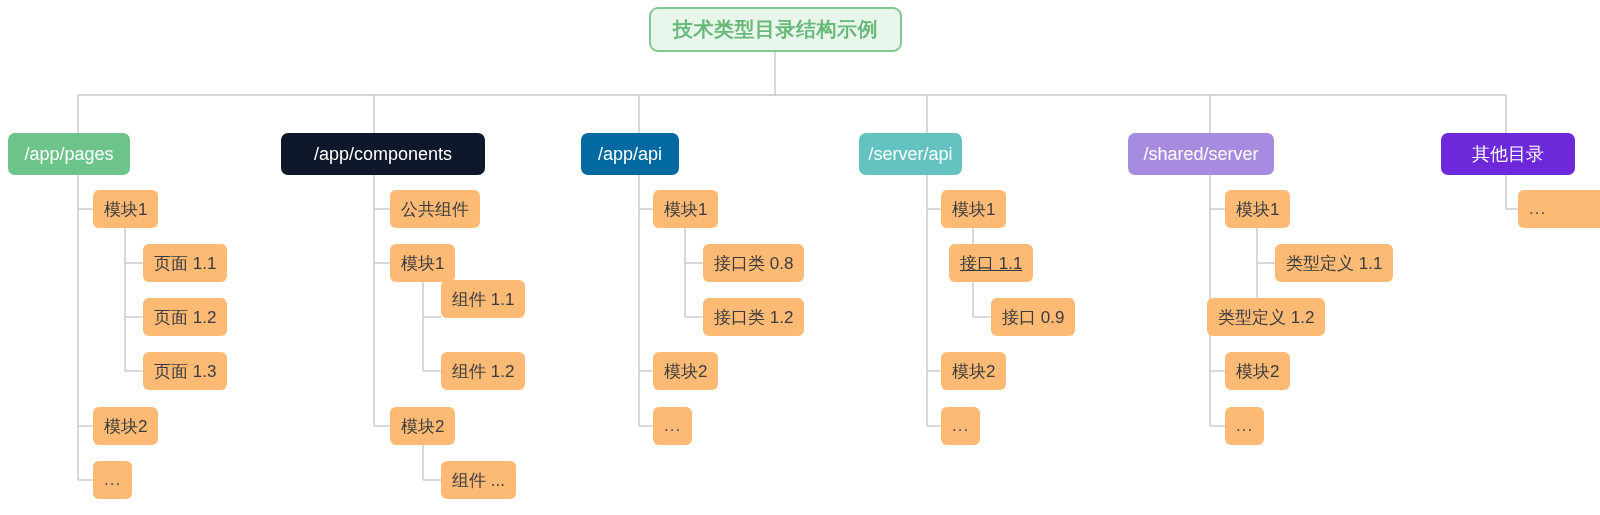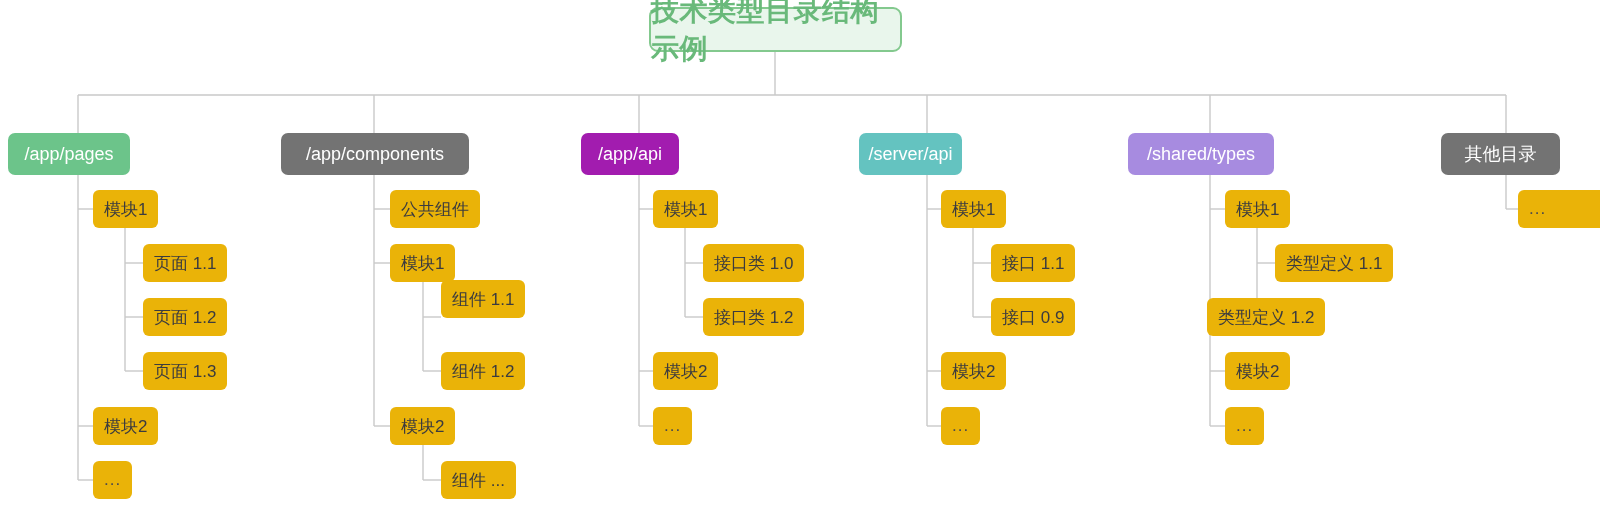--- a/index.html
+++ b/index.html
@@ -28,21 +28,21 @@
     position: absolute;
     left: 649px; top: 7px;
     width: 253px; height: 45px;
     border: 2px solid #83c98e;
     border-radius: 9px;
     background: #e9f6ec;
     display: flex;
     align-items: center;
     justify-content: center;
     color: #69b97a;
-    font-size: 28px;
+    font-size: 20px;
     font-weight: bold;
     letter-spacing: 0.5px;
   }
   
   .cat-box {
     position: absolute;
     height: 42px;
     border-radius: 7px;
     display: flex;
     align-items: center;
@@ -50,21 +50,21 @@
     color: #ffffff;
     font-size: 18px;
     padding: 0 0;
     white-space: nowrap;
   }
   
   .chip {
     position: absolute;
     height: 38px;
     border-radius: 6px;
-    background: #eab308;
+    background: #fdba74;
     color: #3b3b3f;
     font-size: 17px;
     display: flex;
     align-items: center;
     padding: 0 11px;
     white-space: nowrap;
   }
   .chip.dots { color: #4a4a4e; letter-spacing: 1px; }
 </style>
 </head>
@@ -142,95 +142,95 @@
       </div>
       <div class="chip" style="left: 143px; top: 352px; min-width: 80px; text-align: right;">
         <span>页面 1.3</span>
       </div>
       <div class="chip" style="left: 93px; top: 407px; min-width: 54px;">
         <span>模块2</span>
       </div>
       <div class="chip dots" style="left: 93px; top: 461px; min-width: 34px;">
         <span>...</span>
       </div>
-      <div class="cat-box" style="left: 281px; top: 133px; width: 188px; background: #737373;">
+      <div class="cat-box" style="left: 281px; top: 133px; width: 204px; background: #0f172a;">
         <span>/app/components</span>
       </div>
       <div class="chip" style="left: 390px; top: 190px; min-width: 86px;">
         <span>公共组件</span>
       </div>
       <div class="chip" style="left: 390px; top: 244px; min-width: 59px;">
         <span>模块1</span>
       </div>
       <div class="chip" style="left: 441px; top: 280px; min-width: 81px;">
         <span>组件 1.1</span>
       </div>
       <div class="chip" style="left: 441px; top: 352px; min-width: 81px;">
         <span>组件 1.2</span>
       </div>
       <div class="chip" style="left: 390px; top: 407px; min-width: 59px;">
         <span>模块2</span>
       </div>
       <div class="chip" style="left: 441px; top: 461px; min-width: 68px;">
         <span>组件 ...</span>
       </div>
-      <div class="cat-box" style="left: 581px; top: 133px; width: 98px; background: #a21caf;">
+      <div class="cat-box" style="left: 581px; top: 133px; width: 98px; background: #0369a1;">
         <span>/app/api</span>
       </div>
       <div class="chip" style="left: 653px; top: 190px; min-width: 56px;">
         <span>模块1</span>
       </div>
       <div class="chip" style="left: 703px; top: 244px; min-width: 96px;">
-        <span>接口类 1.0</span>
+        <span>接口类 0.8</span>
       </div>
       <div class="chip" style="left: 703px; top: 298px; min-width: 96px;">
         <span>接口类 1.2</span>
       </div>
       <div class="chip" style="left: 653px; top: 352px; min-width: 56px;">
         <span>模块2</span>
       </div>
       <div class="chip dots" style="left: 653px; top: 407px; min-width: 36px;">
         <span>...</span>
       </div>
       <div class="cat-box" style="left: 859px; top: 133px; width: 103px; background: rgb(100, 195, 192);">
         <span>/server/api</span>
       </div>
       <div class="chip" style="left: 941px; top: 190px; min-width: 54px;">
         <span>模块1</span>
       </div>
-      <div class="chip" style="left: 991px; top: 244px; min-width: 80px;">
+      <div class="chip" style="left: 949px; top: 244px; min-width: 80px; text-decoration: underline;">
         <span>接口 1.1</span>
       </div>
       <div class="chip" style="left: 991px; top: 298px; min-width: 80px;">
         <span>接口 0.9</span>
       </div>
       <div class="chip" style="left: 941px; top: 352px; min-width: 54px;">
         <span>模块2</span>
       </div>
       <div class="chip dots" style="left: 941px; top: 407px; min-width: 36px;">
         <span>...</span>
       </div>
       <div class="cat-box" style="left: 1128px; top: 133px; width: 146px; background: rgb(167, 139, 224);">
-        <span>/shared/types</span>
+        <span>/shared/server</span>
       </div>
       <div class="chip" style="left: 1225px; top: 190px; min-width: 54px;">
         <span>模块1</span>
       </div>
       <div class="chip" style="left: 1275px; top: 244px; min-width: 113px;">
         <span>类型定义 1.1</span>
       </div>
       <div class="chip" style="left: 1207px; top: 298px; min-width: 113px;">
         <span>类型定义 1.2</span>
       </div>
       <div class="chip" style="left: 1225px; top: 352px; min-width: 54px;">
         <span>模块2</span>
       </div>
       <div class="chip dots" style="left: 1225px; top: 407px; min-width: 36px;">
         <span>...</span>
       </div>
-      <div class="cat-box" style="left: 1441px; top: 133px; width: 119px; background: #737373;">
+      <div class="cat-box" style="left: 1441px; top: 133px; width: 134px; background: #6d28d9;">
         <span>其他目录</span>
       </div>
       <div class="chip dots" style="left: 1518px; top: 190px; min-width: 110px;">
         <span>...</span>
       </div>
     </div>
 </div>
 
 </body></html>

